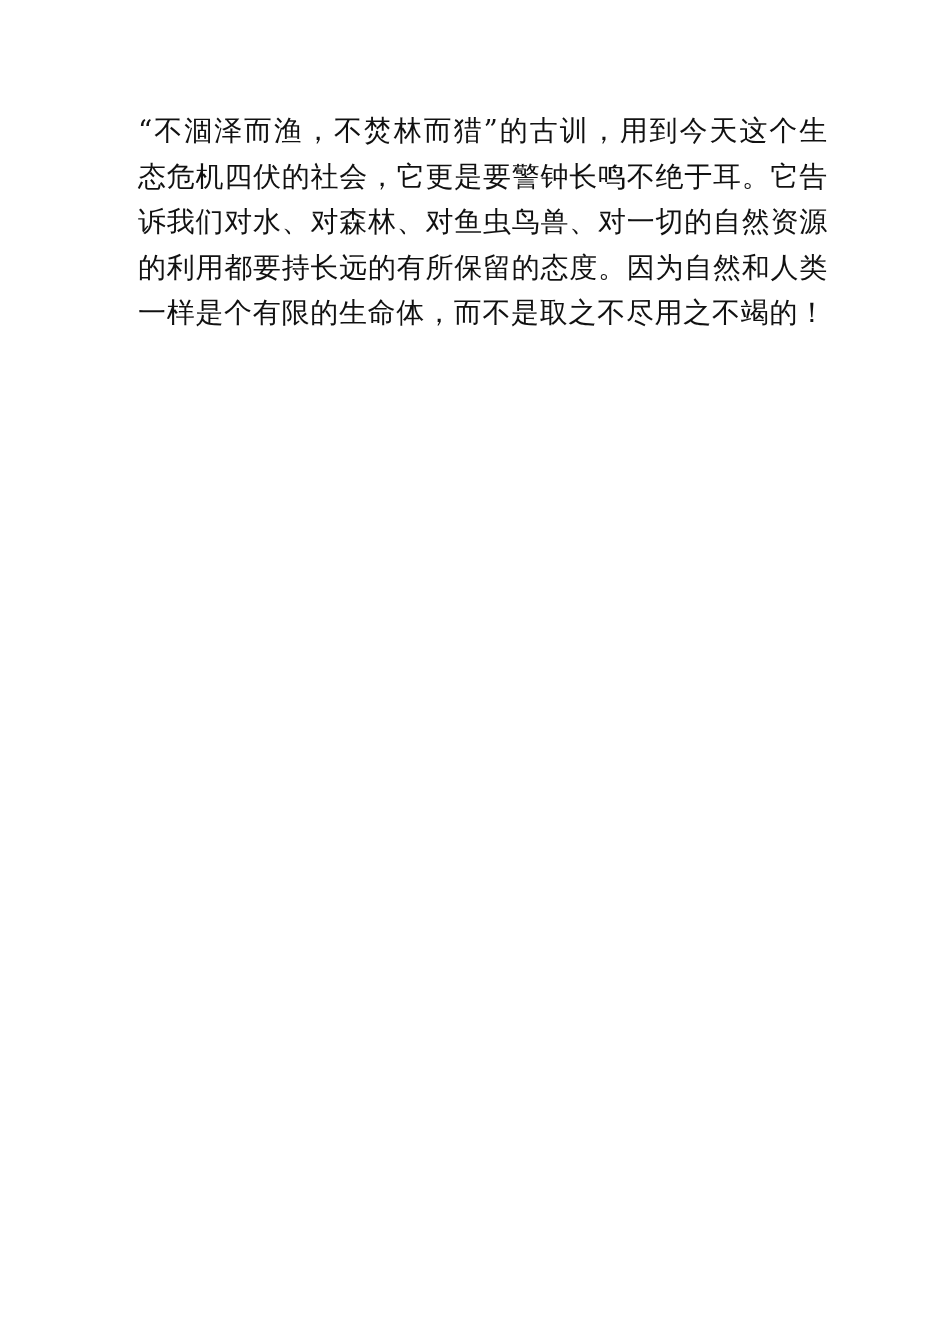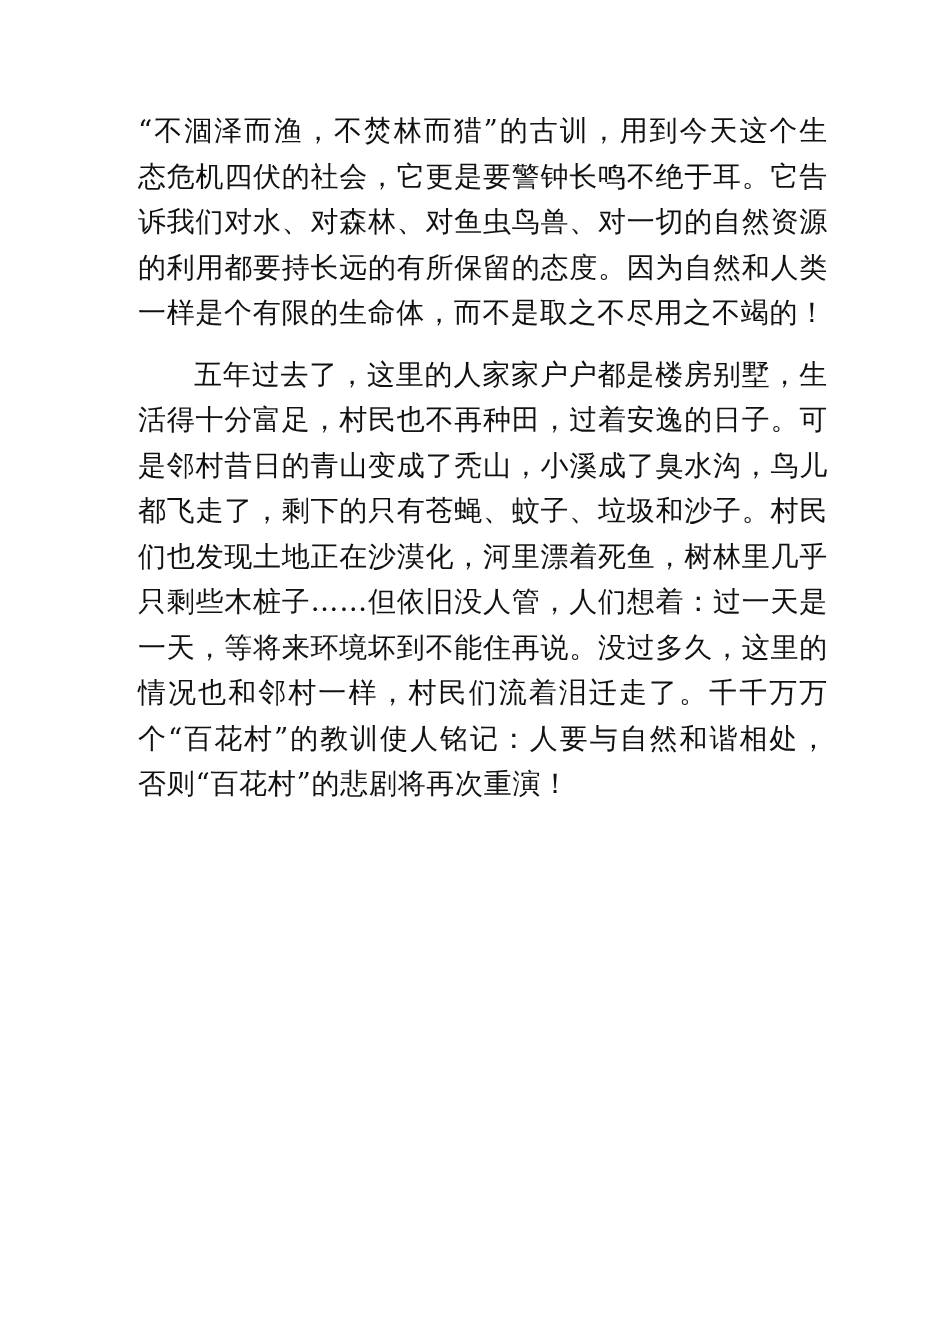--- a/index.html
+++ b/index.html
@@ -38,15 +38,14 @@
   .para.indent {
     text-indent: 2em;
   }
 </style>
 </head>
 <body>
 
 <div class="page">
   <div class="content">
     <p class="para">“不涸泽而渔，不焚林而猎”的古训，用到今天这个生态危机四伏的社会，它更是要警钟长鸣不绝于耳。它告诉我们对水、对森林、对鱼虫鸟兽、对一切的自然资源的利用都要持长远的有所保留的态度。因为自然和人类一样是个有限的生命体，而不是取之不尽用之不竭的！</p>
-    <p class="para indent">五年过去了，这里的人家家户户都是楼房别墅，生活得十分富足，村民也不再种田，过着安逸的日子。可是邻村昔日的青山变成了秃山，小溪成了臭水沟，鸟儿都飞走了，剩下的只有苍蝇、蚊子、垃圾和沙子。村民们也发现土地正在沙漠化，河里漂着死鱼，树林里几乎只剩些木桩子……但依旧没人管，人们想着：过一天是一天，等将来环境坏到不能住再说。没过多久，这里的情况也和邻村一样，村民们流着泪迁走了。千千万万个“百花村”的教训使人铭记：人要与自然和谐相处，否则“百花村”的悲剧将再次重演！</p>
   </div>
 </div>
 
 </body></html>

